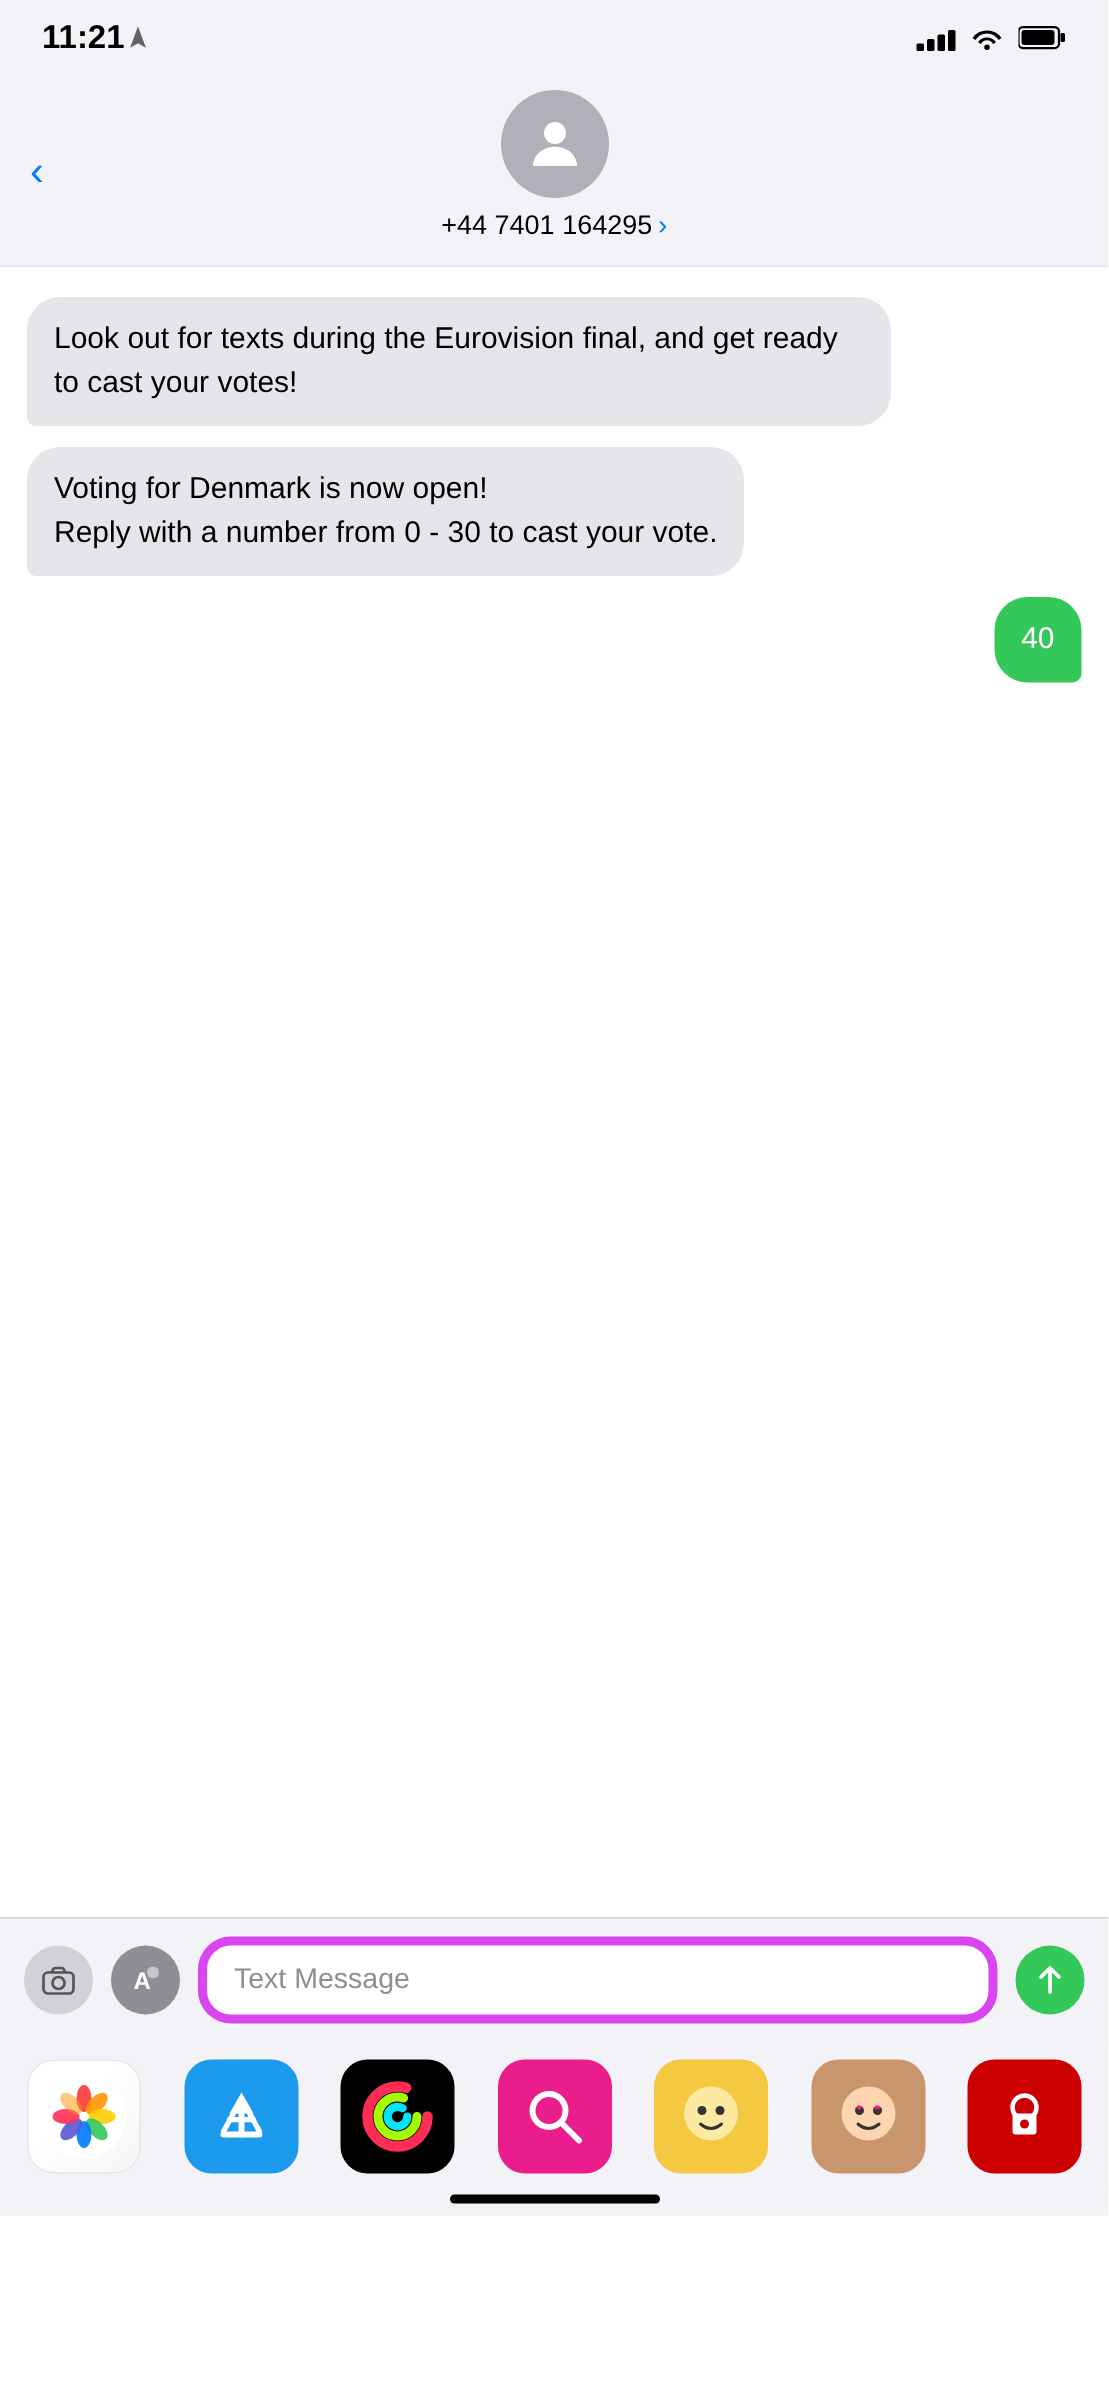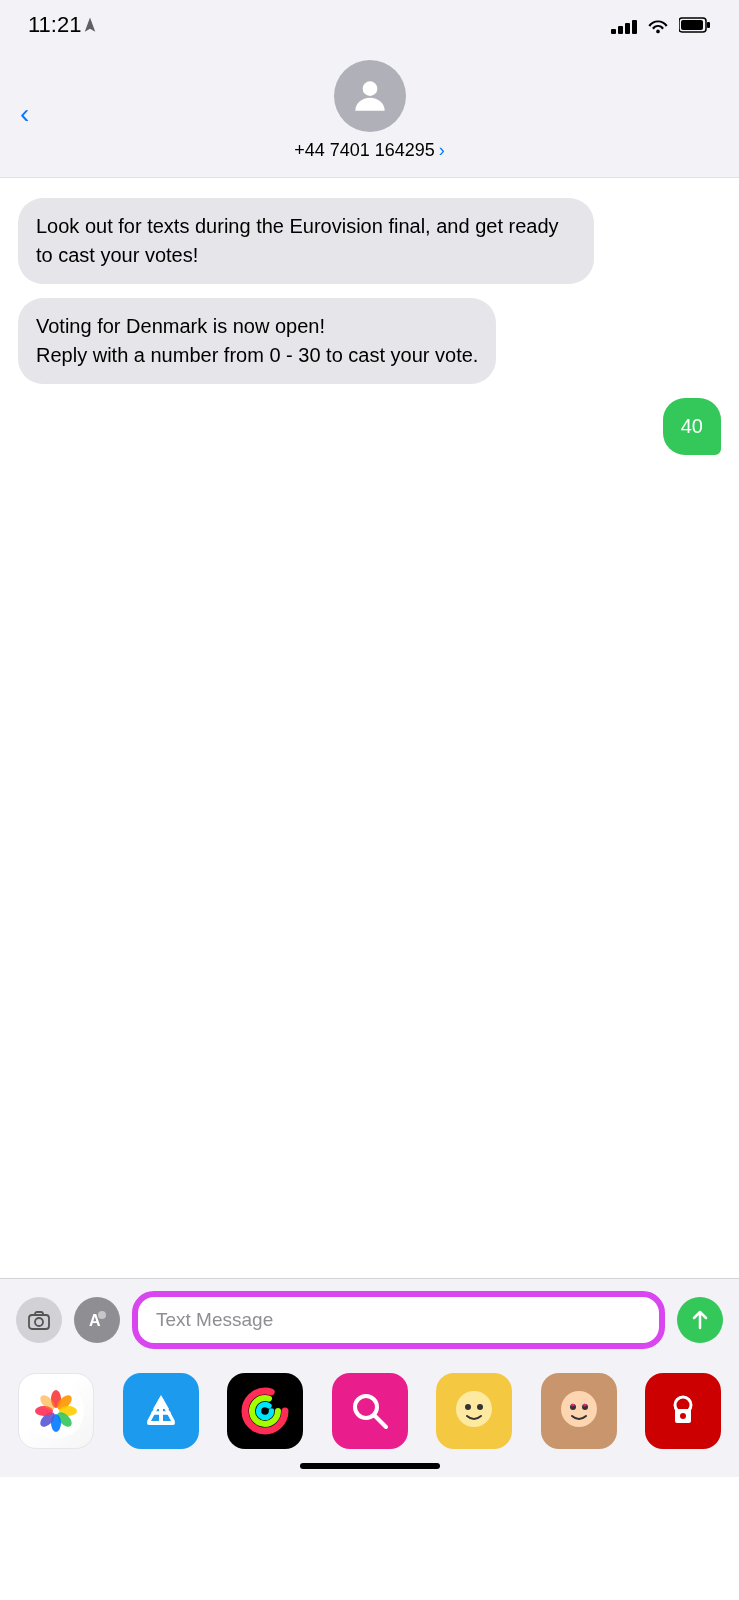--- a/index.html
+++ b/index.html
@@ -17,21 +17,21 @@
     .status-bar {
       background: #f2f2f7;
       height: 50px;
       display: flex;
       align-items: center;
       justify-content: space-between;
       padding: 0 28px;
     }
     .status-time {
       font-size: 22px;
-      font-weight: 400;
+      font-weight: 700;
       color: #000;
       display: flex;
       align-items: center;
       gap: 0;
     }
     .status-time svg { width: 18px; height: 18px; }
     .status-icons {
       display: flex;
       align-items: center;
       gap: 10px;
@@ -113,21 +113,20 @@
       max-width: 82%;
       padding: 14px 18px;
       border-radius: 22px;
       font-size: 20px;
       line-height: 1.45;
     }
     .bubble.incoming {
       background: #e5e5ea;
       color: #000;
       border-bottom-left-radius: 6px;
-      border-radius: 25px;
     }
     .bubble.outgoing {
       background: #34c759;
       color: #fff;
       border-bottom-right-radius: 6px;
     }
 
     
     .input-area {
       background: #f2f2f7;

